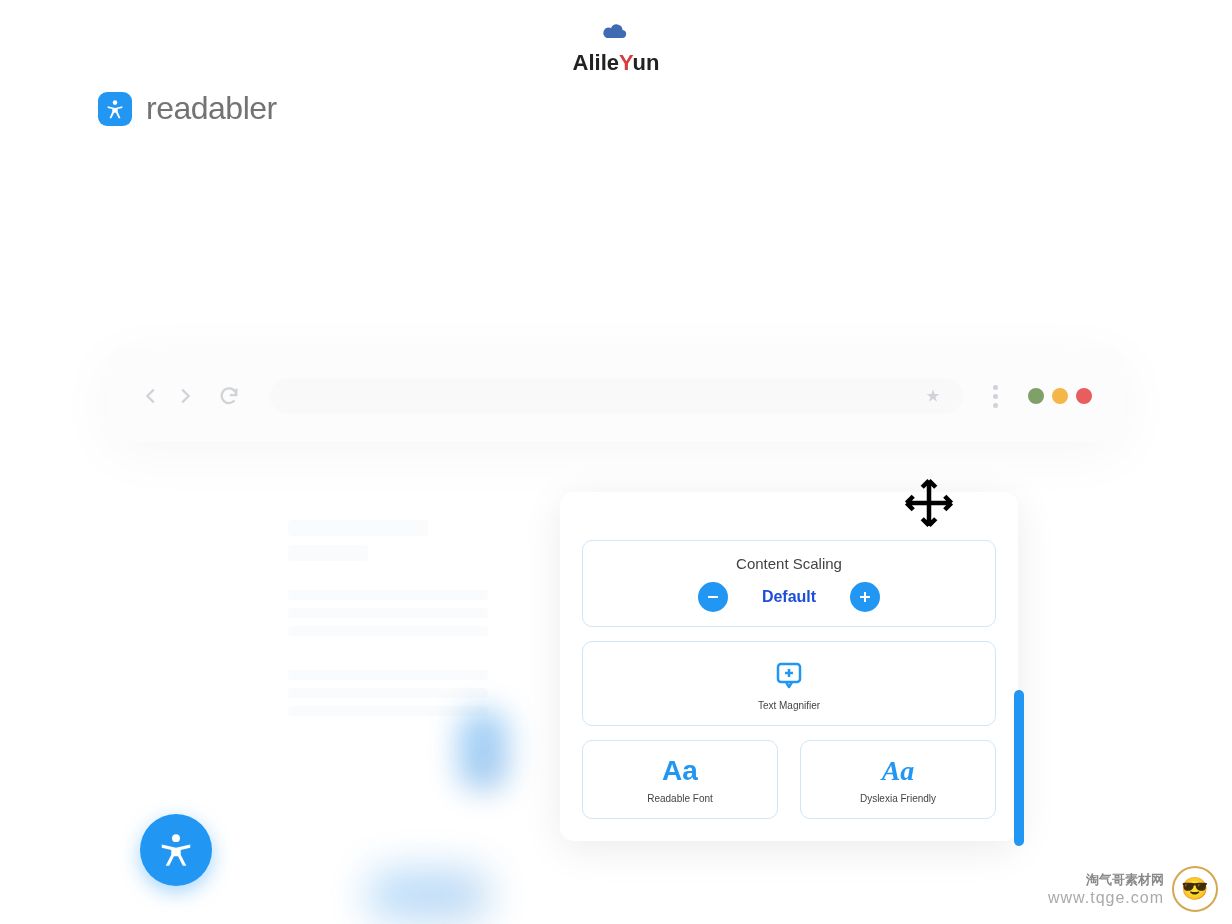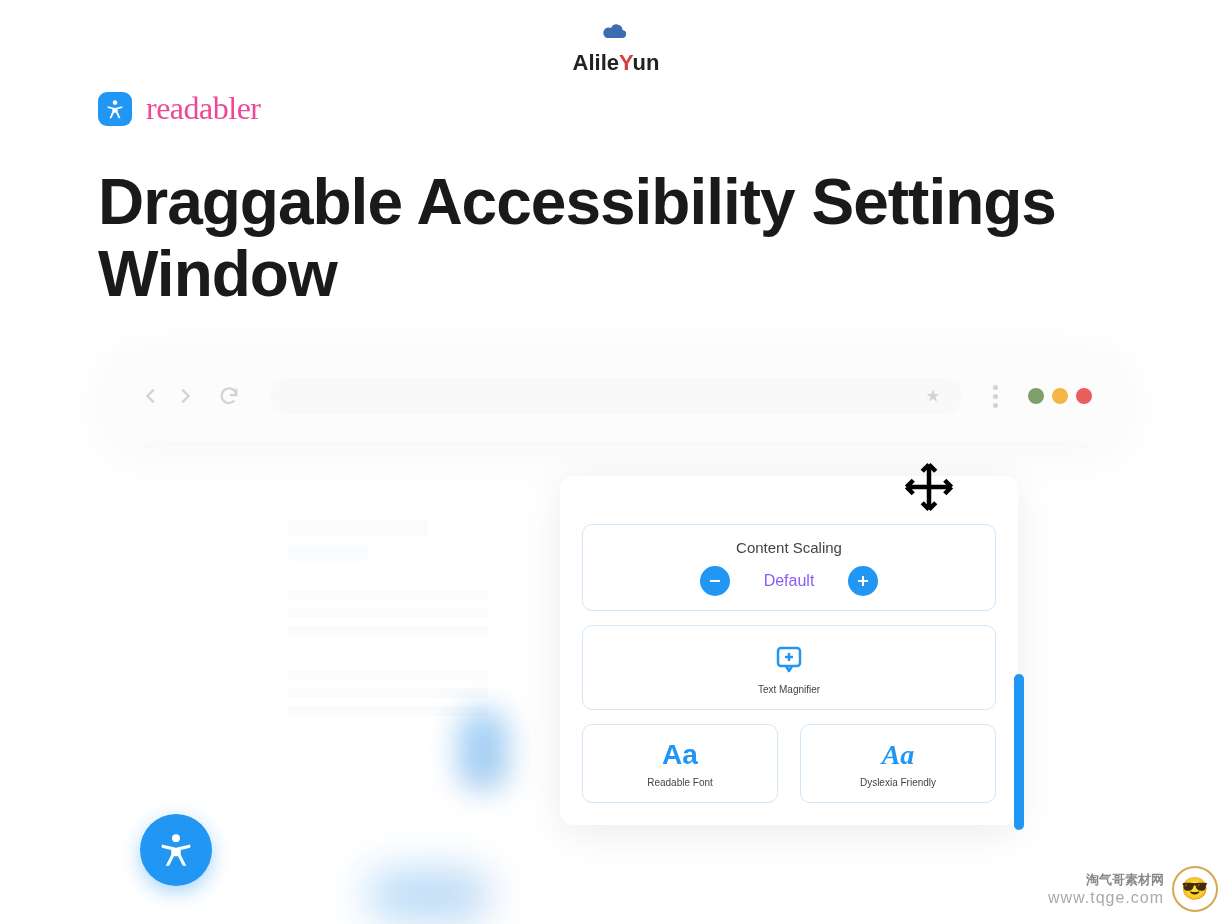--- a/index.html
+++ b/index.html
@@ -3,21 +3,21 @@
 <meta charset="utf-8">
 <style>
 *{margin:0;padding:0;box-sizing:border-box;}
 body{font-family:-apple-system,BlinkMacSystemFont,'Segoe UI',Arial,sans-serif;background:#fff;width:1232px;height:924px;overflow:hidden;position:relative;}
 .header-brand{position:absolute;top:22px;left:50%;transform:translateX(-50%);display:flex;align-items:center;gap:8px;font-size:22px;font-weight:700;color:#222;flex-direction:column;}
 .cloud-icon{width:26px;height:20px;}
 .header-brand .y{color:#d63e3e;}
 .content{padding:90px 98px 0;}
 .badge-row{display:flex;align-items:center;gap:14px;margin-bottom:40px;}
 .accessibility-badge{width:34px;height:34px;background:#2196f3;border-radius:9px;display:flex;align-items:center;justify-content:center;}
-.product-name{font-size:32px;color:#ec4899;font-weight:500;letter-spacing:-0.5px;font-family:Liberation Serif, serif;}
+.product-name{font-size:32px;color:#737373;font-weight:500;letter-spacing:-0.5px;font-family:Liberation Sans, sans-serif;}
 .main-heading{font-size:64px;font-weight:800;color:#1a1a1a;line-height:1.12;letter-spacing:-1px;}
 .browser-mock{position:absolute;top:350px;left:108px;right:108px;background:#fcfcfd;border-radius:12px;box-shadow:0 10px 60px rgba(0,0,0,0.04);padding:28px 32px;}
 .browser-toolbar{display:flex;align-items:center;gap:14px;}
 .nav-arrows{display:flex;gap:12px;}
 .nav-icon{width:22px;height:22px;stroke:#d0d3d8;stroke-width:2.5;fill:none;}
 .reload-icon{margin-left:8px;}
 .address-bar{flex:1;height:36px;background:#f9f9fa;border-radius:18px;margin:0 16px;display:flex;align-items:center;justify-content:flex-end;padding:0 22px;}
 .star-icon{width:16px;height:16px;fill:#d0d3d8;}
 .menu-dots{display:flex;flex-direction:column;gap:4px;margin-right:16px;}
 .menu-dots span{width:5px;height:5px;border-radius:50%;background:#d0d3d8;}
@@ -31,27 +31,27 @@
 .sk1{left:180px;top:70px;width:140px;height:16px;}
 .sk2{left:180px;top:95px;width:80px;height:16px;}
 .sk3{left:180px;top:140px;width:200px;height:10px;}
 .sk4{left:180px;top:158px;width:200px;height:10px;}
 .sk5{left:180px;top:176px;width:200px;height:10px;}
 .sk6{left:180px;top:220px;width:200px;height:10px;}
 .sk7{left:180px;top:238px;width:200px;height:10px;}
 .sk8{left:180px;top:256px;width:200px;height:10px;}
 .blur1{position:absolute;left:350px;top:260px;width:50px;height:80px;background:linear-gradient(135deg,#2196f3,#1976d2);border-radius:20px;filter:blur(15px);opacity:0.4;}
 .blur2{position:absolute;left:260px;top:420px;width:120px;height:50px;background:linear-gradient(135deg,#2196f3,#1976d2);border-radius:20px;filter:blur(20px);opacity:0.3;}
-.settings-window{position:absolute;top:476px;left:560px;width:458px;background:#fff;border-radius:14px;box-shadow:0 8px 40px rgba(0,0,0,0.08);padding:48px 22px 22px;}
+.settings-window{position:absolute;top:492px;left:560px;width:458px;background:#fff;border-radius:14px;box-shadow:0 8px 40px rgba(0,0,0,0.08);padding:48px 22px 22px;}
 .drag-handle{position:absolute;top:-16px;right:62px;width:54px;height:54px;}
 .setting-card{border:1.5px solid #cfe7f9;border-radius:10px;padding:14px 16px;margin-bottom:14px;text-align:center;}
 .card-title{font-size:15px;color:#444;margin-bottom:10px;}
 .stepper{display:flex;align-items:center;justify-content:center;gap:34px;}
 .step-btn{width:30px;height:30px;border-radius:50%;background:#2196f3;display:flex;align-items:center;justify-content:center;cursor:pointer;}
-.step-value{font-size:16px;font-weight:400;color:#8b5cf6;}
+.step-value{font-size:16px;font-weight:700;color:#1d4ed8;}
 .magnifier-icon{width:32px;height:32px;margin:4px auto 8px;display:block;}
 .card-label{font-size:10px;color:#444;}
 .grid-2{display:flex;gap:22px;}
 .grid-2 .setting-card{flex:1;margin-bottom:0;}
 .aa-text{font-size:28px;font-weight:700;color:#2196f3;margin-bottom:6px;}
 .aa-dys{font-family:'Comic Sans MS',cursive;font-style:italic;}
 .scrollbar{position:absolute;right:-6px;top:198px;width:10px;height:156px;background:#2196f3;border-radius:5px;}
 .fab{position:absolute;bottom:38px;left:140px;width:72px;height:72px;border-radius:50%;background:#2196f3;display:flex;align-items:center;justify-content:center;box-shadow:0 6px 20px rgba(33,150,243,0.4);}
 .watermark{position:absolute;bottom:12px;right:14px;display:flex;align-items:center;gap:8px;}
 .wm-text{text-align:right;}
@@ -72,21 +72,20 @@
 <div class="content">
   <div class="badge-row">
     <div class="accessibility-badge">
       <svg width="22" height="22" viewBox="0 0 24 24">
           <circle cx="12" cy="5" r="2.5" fill="#fff"></circle>
           <path fill="#fff" d="M4 9l8 2 8-2v2l-5 1v3l3 7h-2l-3-6h-2l-3 6H6l3-7v-3L4 11z"></path>
         </svg>
     </div>
     <span class="product-name">readabler</span>
   </div>
-  <h1 class="main-heading">Draggable Accessibility Settings Window</h1>
 </div>
 
 <div class="browser-mock">
   <div class="browser-toolbar">
     <div class="nav-arrows">
       <svg class="nav-icon" viewBox="0 0 24 24">
           <path d="M15 5l-7 7 7 7"></path>
         </svg>
       <svg class="nav-icon" viewBox="0 0 24 24">
           <path d="M9 5l7 7-7 7"></path>

